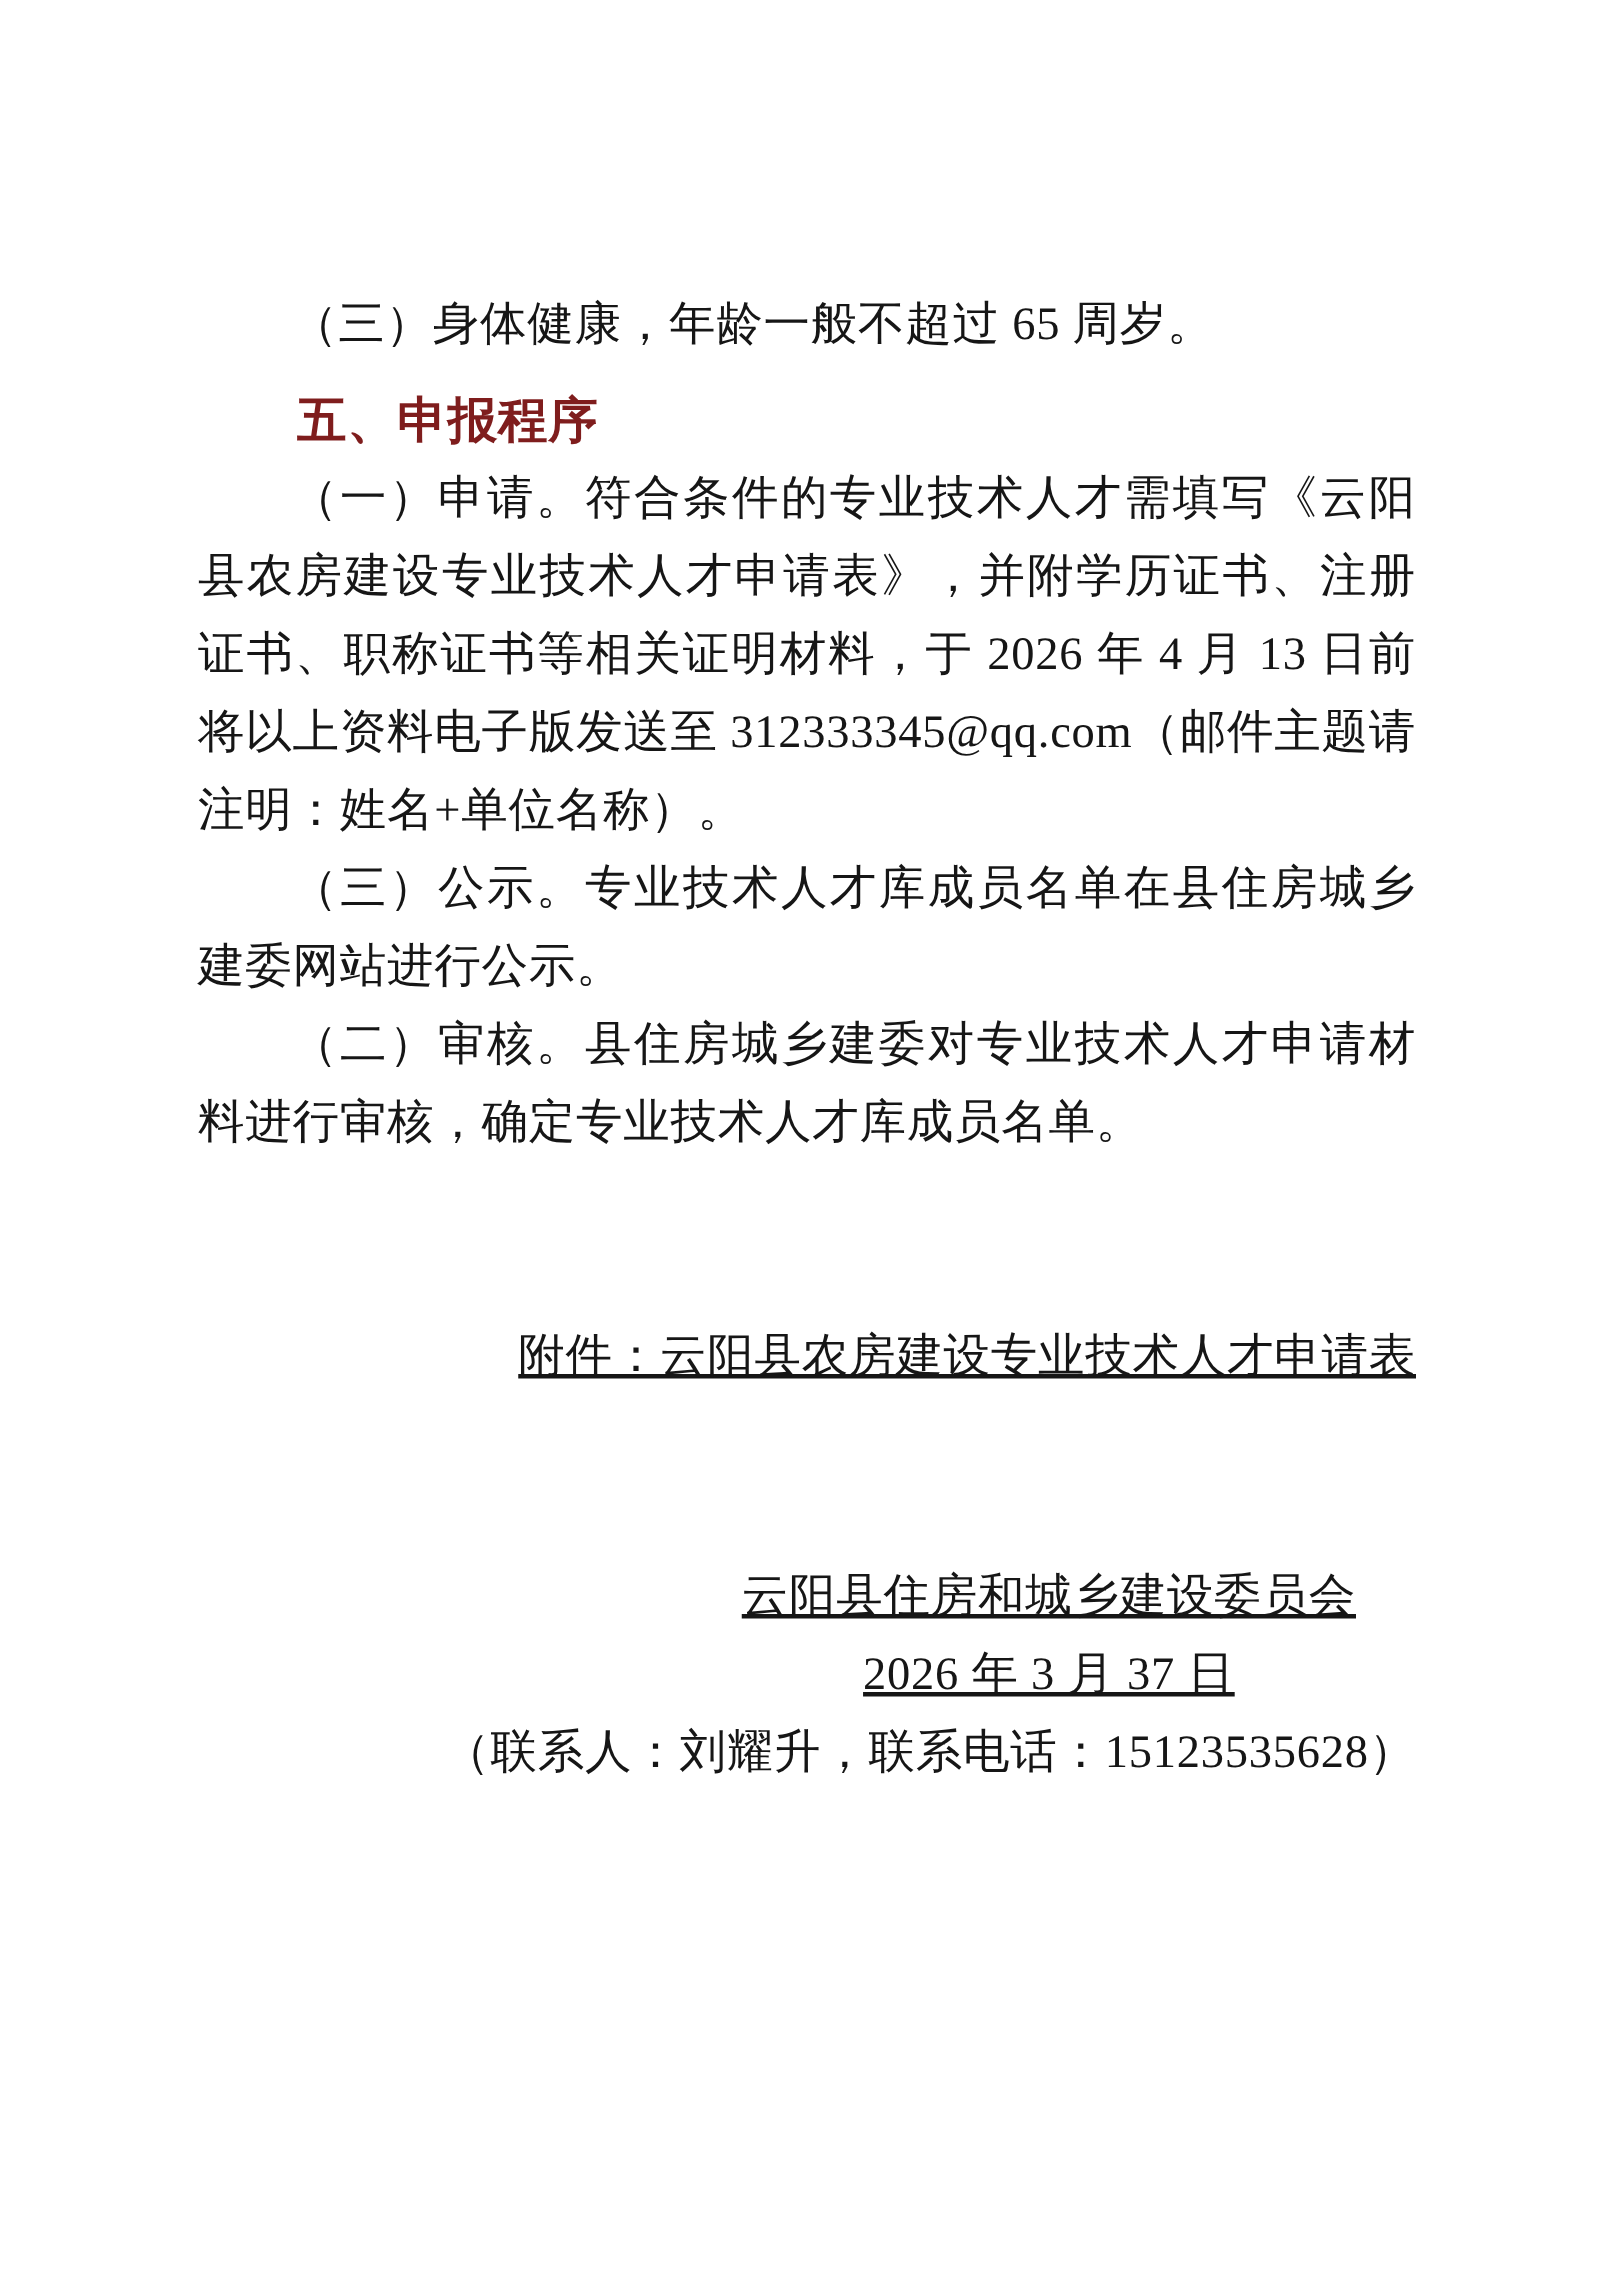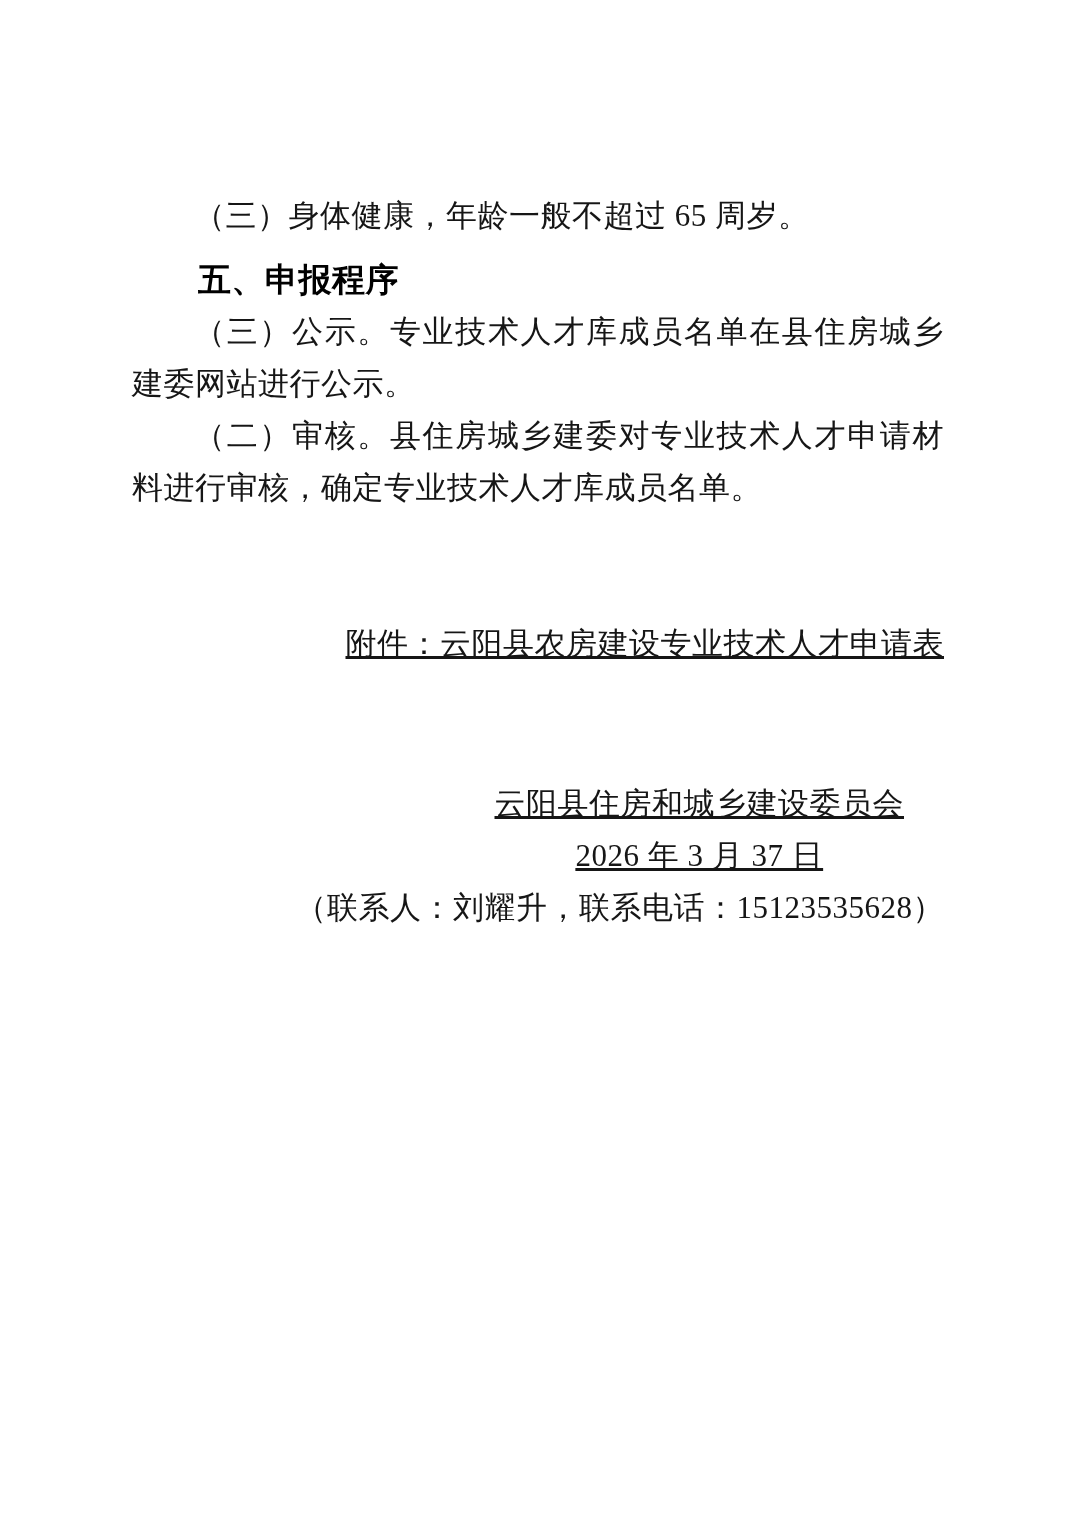--- a/index.html
+++ b/index.html
@@ -31,21 +31,21 @@
     text-indent: 2em;
   }
   .heading {
     margin: 12px 0 0 0;
     font-family: "Liberation Sans", "DejaVu Sans", sans-serif;
     font-weight: bold;
     font-size: 33px;
     line-height: 52px;
     text-indent: 2em;
     text-align: left;
-    color: #000000;
+    color: #7f1d1d;
   }
   .attachment-line {
     margin-top: 104px !important;
     text-align: right;
     text-decoration: underline;
   }
   .signature-block {
     margin-top: 108px;
     text-align: right;
     padding-right: 40px;
@@ -77,20 +77,21 @@
 </head>
 <body>
 
 <div class="page">
   <div class="content">
 
     <p>（三）身体健康，年龄一般不超过 65 周岁。</p>
 
     <h2 class="heading">五、申报程序</h2>
 
+    <p>（一）申请。符合条件的专业技术人才需填写《云阳县农房建设专业技术人才申请表》，并附学历证书、注册证书、职称证书等相关证明材料，于 2026 年 4 月 13 日前将以上资料电子版发送至 312333345@qq.com（邮件主题请注明：姓名+单位名称）。</p>
 
     <p>（三）公示。专业技术人才库成员名单在县住房城乡建委网站进行公示。</p>
 
     <p>（二）审核。县住房城乡建委对专业技术人才申请材料进行审核，确定专业技术人才库成员名单。</p>
 
     <p class="attachment-line">附件：云阳县农房建设专业技术人才申请表</p>
 
     <div class="signature-block">
       <div class="signature-inner">
         <div class="signature-org">云阳县住房和城乡建设委员会</div>

